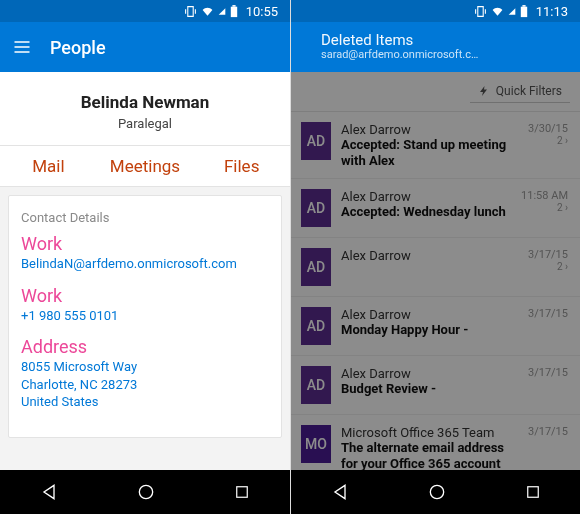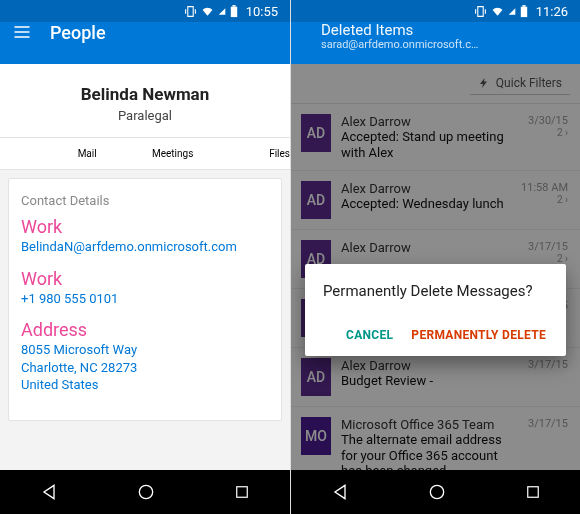--- a/index.html
+++ b/index.html
@@ -29,24 +29,25 @@
     align-items: center;
     justify-content: flex-end;
     padding: 0 12px;
     font-size: 12px;
     gap: 4px;
   }
   .statusbar svg { fill: #fff; }
   .statusbar .clock { margin-left: 4px; font-size: 13px; }
   
   .appbar {
-    height: 42px;
+    height: 50px;
     background: #0078d7;
     color: #fff;
     display: flex;
+    align-items: center;
     padding: 0 12px;
     gap: 18px;
   }
   .appbar .title { font-size: 18px; font-weight: 500; }
   .appbar .sub { display:flex; flex-direction: column; line-height:1.15; }
   .appbar .sub .line1 { font-size: 15px; color: rgba(255,255,255,0.95); }
   .appbar .sub .line2 { font-size: 11px; color: rgba(255,255,255,0.8); }
   .appbar .spacer { flex: 1; }
   .appbar svg { fill: #fff; stroke: #fff; }
   
@@ -54,24 +55,24 @@
     text-align: center;
     padding: 20px 0 14px 0;
     border-bottom: 1px solid #e3e3e3;
   }
   .contact-hdr .name { font-size: 17px; font-weight: 700; color: #222; }
   .contact-hdr .role { font-size: 13px; color: #444; margin-top: 4px; }
   
   .tabs { display: flex; border-bottom: 1px solid #e3e3e3; }
   .tabs .tab {
     flex: 1;
-    text-align: right;
+    text-align: center;
     padding: 10px 0;
-    font-size: 10px;
-    color: #000000;
+    font-size: 17px;
+    color: #c2410c;
   }
   
   .content { flex: 1; background: #f3f3f3; padding: 8px; overflow: hidden; }
   .card {
     background: #fff;
     border: 1px solid #e3e3e3;
     border-radius: 2px;
     padding: 14px 12px;
   }
   .section-title { font-size: 13px; color: #8a8a8a; margin-bottom: 8px; }
@@ -116,21 +117,21 @@
   }
   .avatar {
     width: 30px; height: 38px;
     display: flex;
     align-items: center; justify-content: center;
     color: #fff; font-size: 14px; font-weight: 500;
     flex-shrink: 0;
   }
   .mailbody { flex: 1; min-width: 0; }
   .mailbody .from { font-size: 13px; color: #333; }
-  .mailbody .subj { font-size: 13px; color: #111; font-weight: 400; line-height:1.2; }
+  .mailbody .subj { font-size: 13px; color: #111; font-weight: 700; line-height:1.2; }
   .maildate { font-size: 11px; color: #999; text-align:right; white-space:nowrap; margin-left:4px;}
   .maildate .cnt { font-size:10px;}
   
   .scrim {
     position: absolute;
     inset: 0;
     background: rgba(0,0,0,0.45);
     pointer-events: none;
   }
   .dialog {
@@ -243,21 +244,21 @@
     <svg width="13" height="13" viewBox="0 0 24 24">
         <path d="M12 20l9-11c-5-5-13-5-18 0z"></path>
       </svg>
     <svg width="8" height="13" viewBox="0 0 24 24">
         <path d="M2 22L22 2v20z"></path>
       </svg>
     <svg width="8" height="13" viewBox="0 0 10 16">
         <rect x="1" y="2" width="8" height="13" fill="#fff"></rect>
         <rect x="3" y="0" width="4" height="2" fill="#fff"></rect>
       </svg>
-    <span class="clock">11:26</span>
+    <span class="clock">11:13</span>
   </div>
 
   <div class="appbar">
     <svg width="20" height="20" viewBox="0 0 24 24">
         <path d="M3 6h18M3 12h18M3 18h18" stroke="#fff" stroke-width="2"></path>
       </svg>
     <div class="sub">
       <span class="line1">Deleted Items</span>
       <span class="line2">sarad@arfdemo.onmicrosoft.c…</span>
     </div>
@@ -333,27 +334,20 @@
           <div class="mailbody">
             <div class="from">Microsoft Office 365 Team</div>
             <div class="subj">The alternate email address for your Office 365 account has been changed</div>
           </div>
           <div class="maildate">3/17/15</div>
         </div>
       </div>
 
     <div class="scrim"></div>
 
-    <div class="dialog">
-      <div class="msg">Permanently Delete Messages?</div>
-      <div class="actions">
-        <div class="btn cancel">CANCEL</div>
-        <div class="btn delete">PERMANENTLY DELETE</div>
-      </div>
-    </div>
   </div>
 
   <div class="navbar">
     <svg width="20" height="20" viewBox="0 0 24 24">
         <path d="M18 4v16L6 12z" stroke="#fff" stroke-width="1.6"></path>
       </svg>
     <svg width="20" height="20" viewBox="0 0 24 24">
         <circle cx="12" cy="12" r="8" stroke="#fff" stroke-width="1.6"></circle>
       </svg>
     <svg width="18" height="18" viewBox="0 0 24 24">

